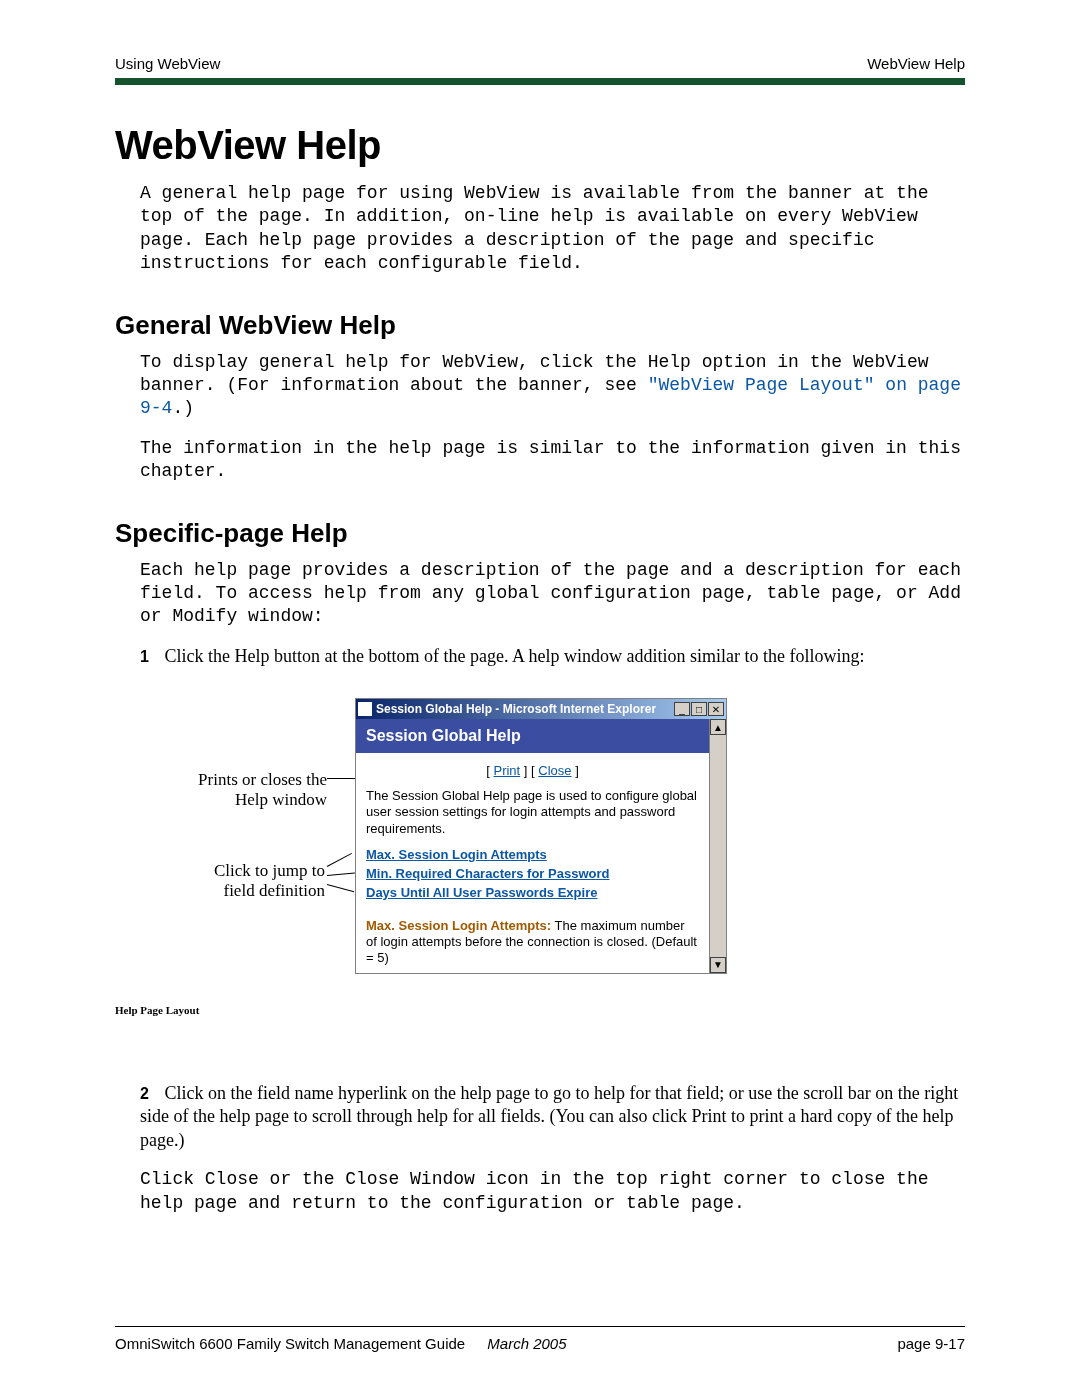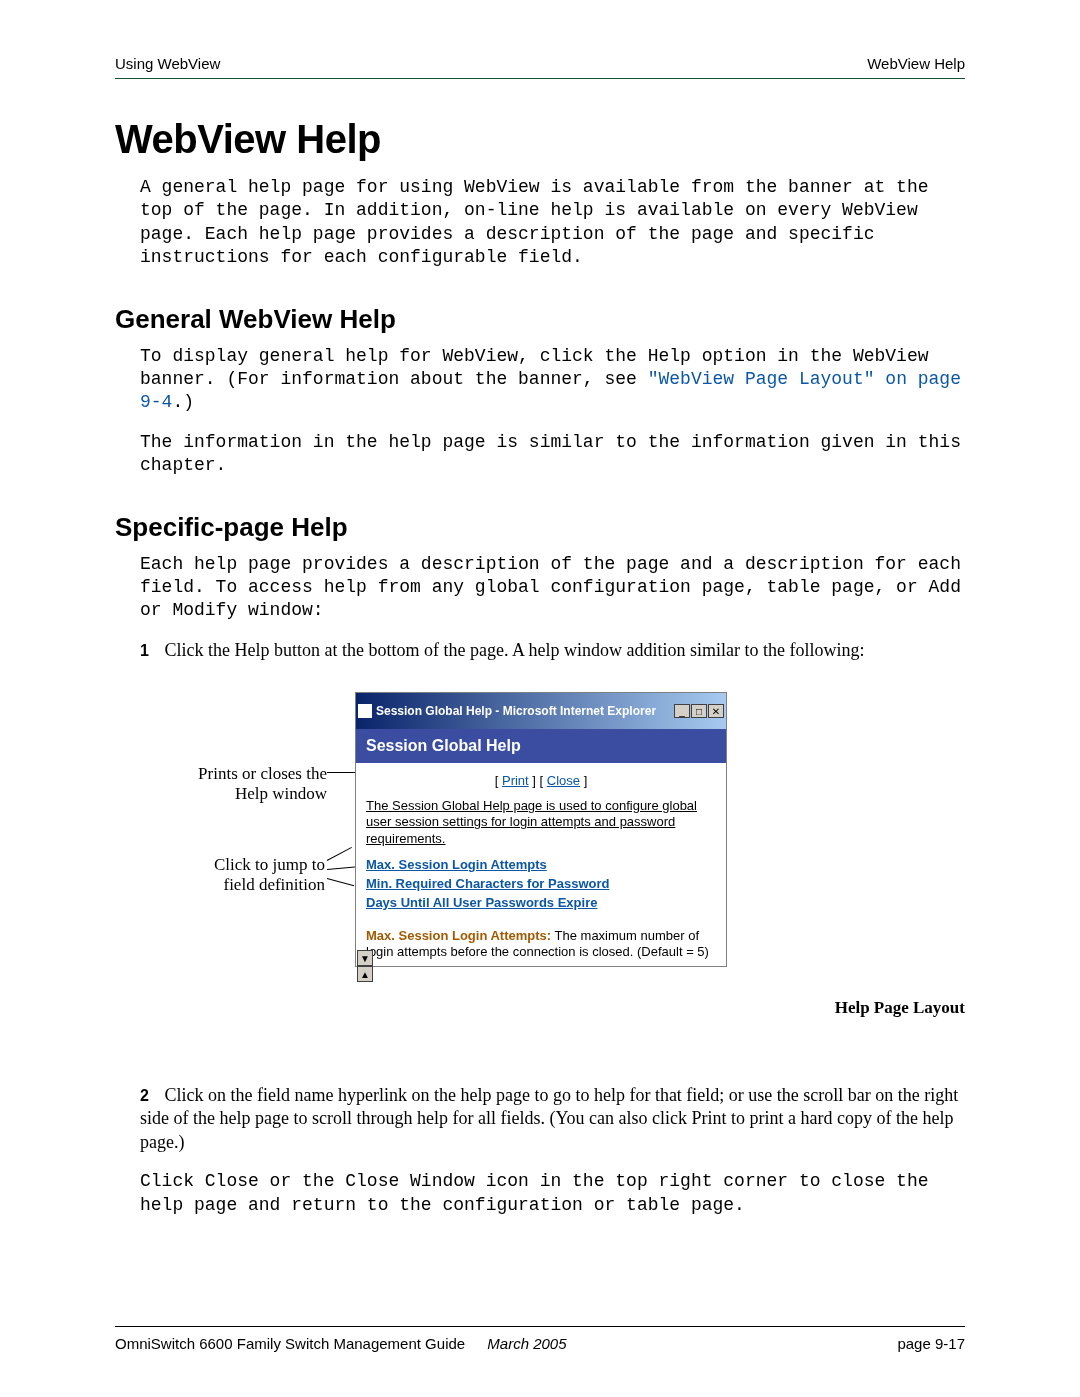--- a/index.html
+++ b/index.html
@@ -17,21 +17,21 @@
     box-sizing: border-box;
     padding: 55px 115px 0 115px;
   }
   .running-head {
     display: flex;
     justify-content: space-between;
     font-family: Arial, Helvetica, sans-serif;
     font-size: 15px;
     color: #000;
     padding-bottom: 6px;
-    border-bottom: 1px solid #14532d;
+    border-bottom: 7px solid #14532d;
   }
   .h1 {
     font-family: Arial, Helvetica, sans-serif;
     font-weight: 900;
     font-size: 40px;
     margin: 38px 0 14px 0;
     letter-spacing: -0.5px;
   }
   .body-text {
     font-size: 18px;
@@ -86,21 +86,21 @@
     border: 1px solid #808080;
     background: #d4d0c8;
     font-family: Tahoma, Arial, sans-serif;
     font-size: 12px;
   }
   .titlebar {
     display: flex;
     align-items: center;
     background: linear-gradient(90deg, #0a246a 0%, #a6caf0 100%);
     color: #fff;
-    height: 36px;
+    height: 20px;
     padding: 0 2px 0 2px;
   }
   .titlebar .ie-icon {
     width: 14px; height: 14px;
     margin-right: 4px;
     background: #fff;
     display: inline-block;
   }
   .titlebar .title-text {
     font-size: 12px;
@@ -115,21 +115,20 @@
     border: 1px solid #404040;
     box-sizing: border-box;
     margin-left: 1px;
     display: flex; align-items:center; justify-content:center;
     font-size: 10px;
     font-family: Arial;
     color:#000;
   }
   .help-body-outer {
     display: flex;
-    flex-direction: column;
   }
   .help-content {
     background: #fff;
     flex: 1;
     padding: 0;
   }
   .help-banner {
     background: #3a4da0;
     color: #fff;
     font-family: Arial, Helvetica, sans-serif;
@@ -139,21 +138,21 @@
   }
   .help-inner {
     padding: 10px 10px 6px 10px;
     font-family: Arial, Helvetica, sans-serif;
     font-size: 13px;
     color: #000;
   }
   .print-close { text-align: center; margin-bottom: 10px; }
   .print-close .bracket { color: #000; }
   .help-link { color: #0b57a5; text-decoration: underline; }
-  .help-desc { margin-bottom: 10px; line-height: 1.25; text-decoration: underline; }
+  .help-desc { margin-bottom: 10px; line-height: 1.25; }
   .topic-link {
     display: block;
     color: #0b57a5;
     text-decoration: underline;
     font-weight: bold;
     margin-bottom: 4px;
   }
   .def-block { margin-top: 18px; line-height:1.25; }
   .def-block .def-term { color: #a05a00; font-weight: bold; }
   .vscroll {
@@ -163,24 +162,24 @@
     border-left: 1px solid #808080;
   }
   .vscroll .arrow {
     position: absolute; left:0; width:16px; height:16px;
     background:#d4d0c8; border:1px solid #404040; box-sizing:border-box;
     display:flex;align-items:center;justify-content:center;
     font-size:10px;
   }
   .vscroll .up{top:0;} .vscroll .down{bottom:0;}
   .figure-caption{
-    text-align:right;
+    text-align:left;
     font-family: "Times New Roman", serif;
     font-weight: bold;
-    font-size: 17px;
+    font-size: 11px;
     margin-top: 16px;
   }
 
   .footer {
     position: absolute;
     left: 115px; right: 115px;
     bottom: 45px;
     border-top: 1px solid #000;
     padding-top: 8px;
     display: flex;

